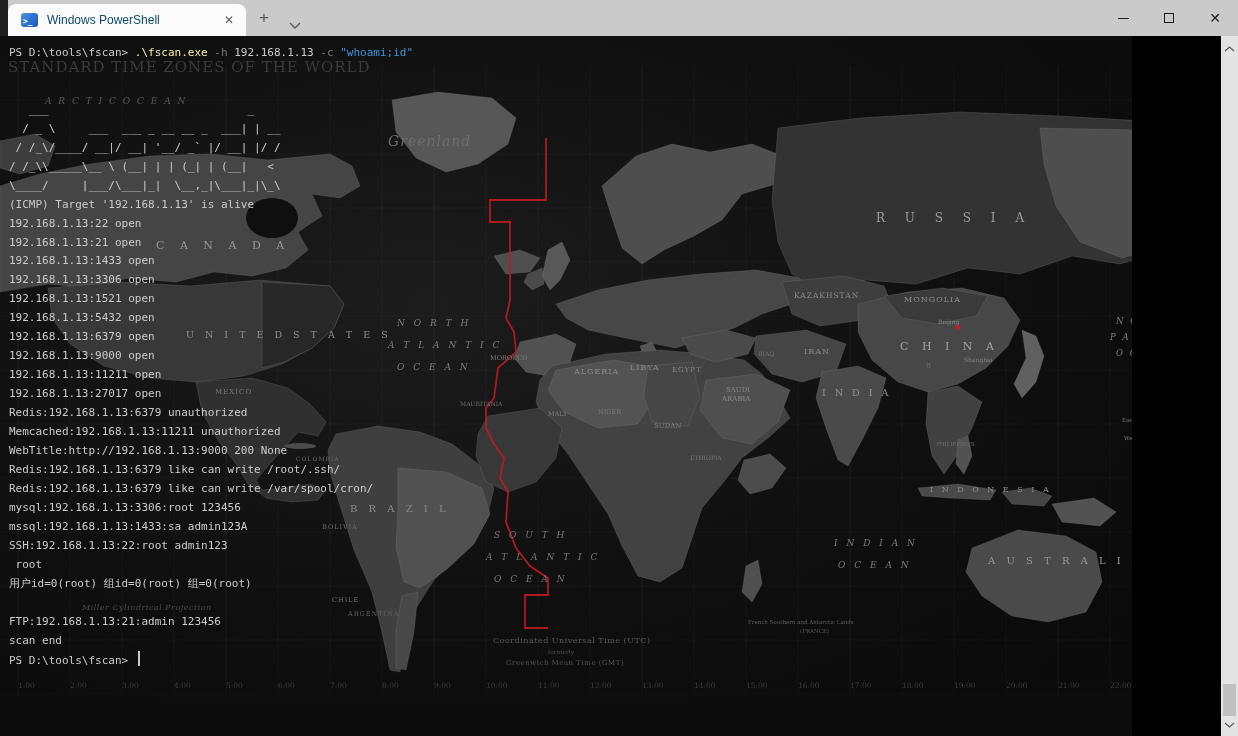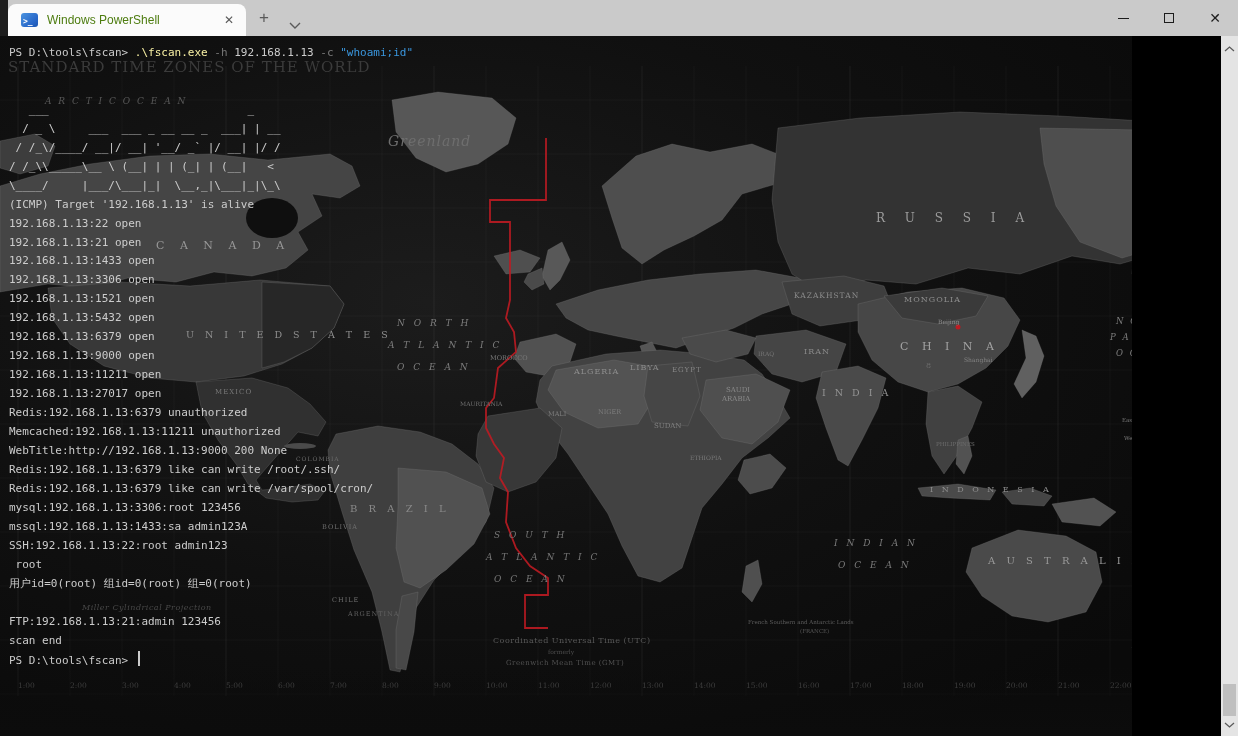--- a/index.html
+++ b/index.html
@@ -4,21 +4,21 @@
 <style>
   html,body{margin:0;padding:0;background:#000;}
   body{width:1238px;height:736px;overflow:hidden;font-family:"Liberation Sans",sans-serif;}
   .window{position:relative;width:1238px;height:736px;}
 
   
   .titlebar{position:absolute;top:0;left:0;width:1238px;height:36px;background:#CACACA;display:flex;align-items:flex-start;}
   .tb-left-strip{width:8px;height:36px;background:#1E1E1E;flex:0 0 auto;}
   .tab{margin-top:4px;height:32px;width:238px;background:#FBFBFB;border-radius:8px 8px 0 0;display:flex;align-items:center;padding:0 6px 0 13px;box-sizing:border-box;flex:0 0 auto;}
   .ps-icon{width:17px;height:14px;border-radius:3px;background:linear-gradient(135deg,#4C94E0 0%,#2766C8 70%,#1D55AE 100%);color:#fff;font-size:8px;font-weight:bold;display:flex;align-items:flex-end;justify-content:flex-start;padding:1px 0 1px 2px;box-sizing:border-box;font-family:"DejaVu Sans Mono",monospace;flex:0 0 auto;}
-  .tab-title{flex:1;font-size:12px;color:#4d7c0f;margin-left:9px;white-space:nowrap;overflow:hidden;}
+  .tab-title{flex:1;font-size:12px;color:#0c4a6e;margin-left:9px;white-space:nowrap;overflow:hidden;}
   .tab-close{color:#5a5a5a;font-size:12px;width:22px;height:22px;display:flex;align-items:center;justify-content:center;border-radius:4px;flex:0 0 auto;}
   .newtab-btn{margin:11px 0 0 13px;color:#5a5a5a;font-size:17px;font-weight:300;line-height:14px;}
   .dd-btn{margin:15px 0 0 20px;display:block;}
   .tb-spacer{flex:1;}
   .win-controls{display:flex;height:36px;flex:0 0 auto;}
   .win-btn{width:46px;height:36px;display:flex;align-items:center;justify-content:center;color:#1c1c1c;}
   .min-glyph{display:block;width:11px;height:0;border-top:1.6px solid #1c1c1c;}
   .max-glyph{display:block;width:10px;height:10px;border:1.4px solid #1c1c1c;box-sizing:border-box;background:transparent;}
   .close-glyph{font-size:14px;line-height:14px;color:#1c1c1c;}
 

